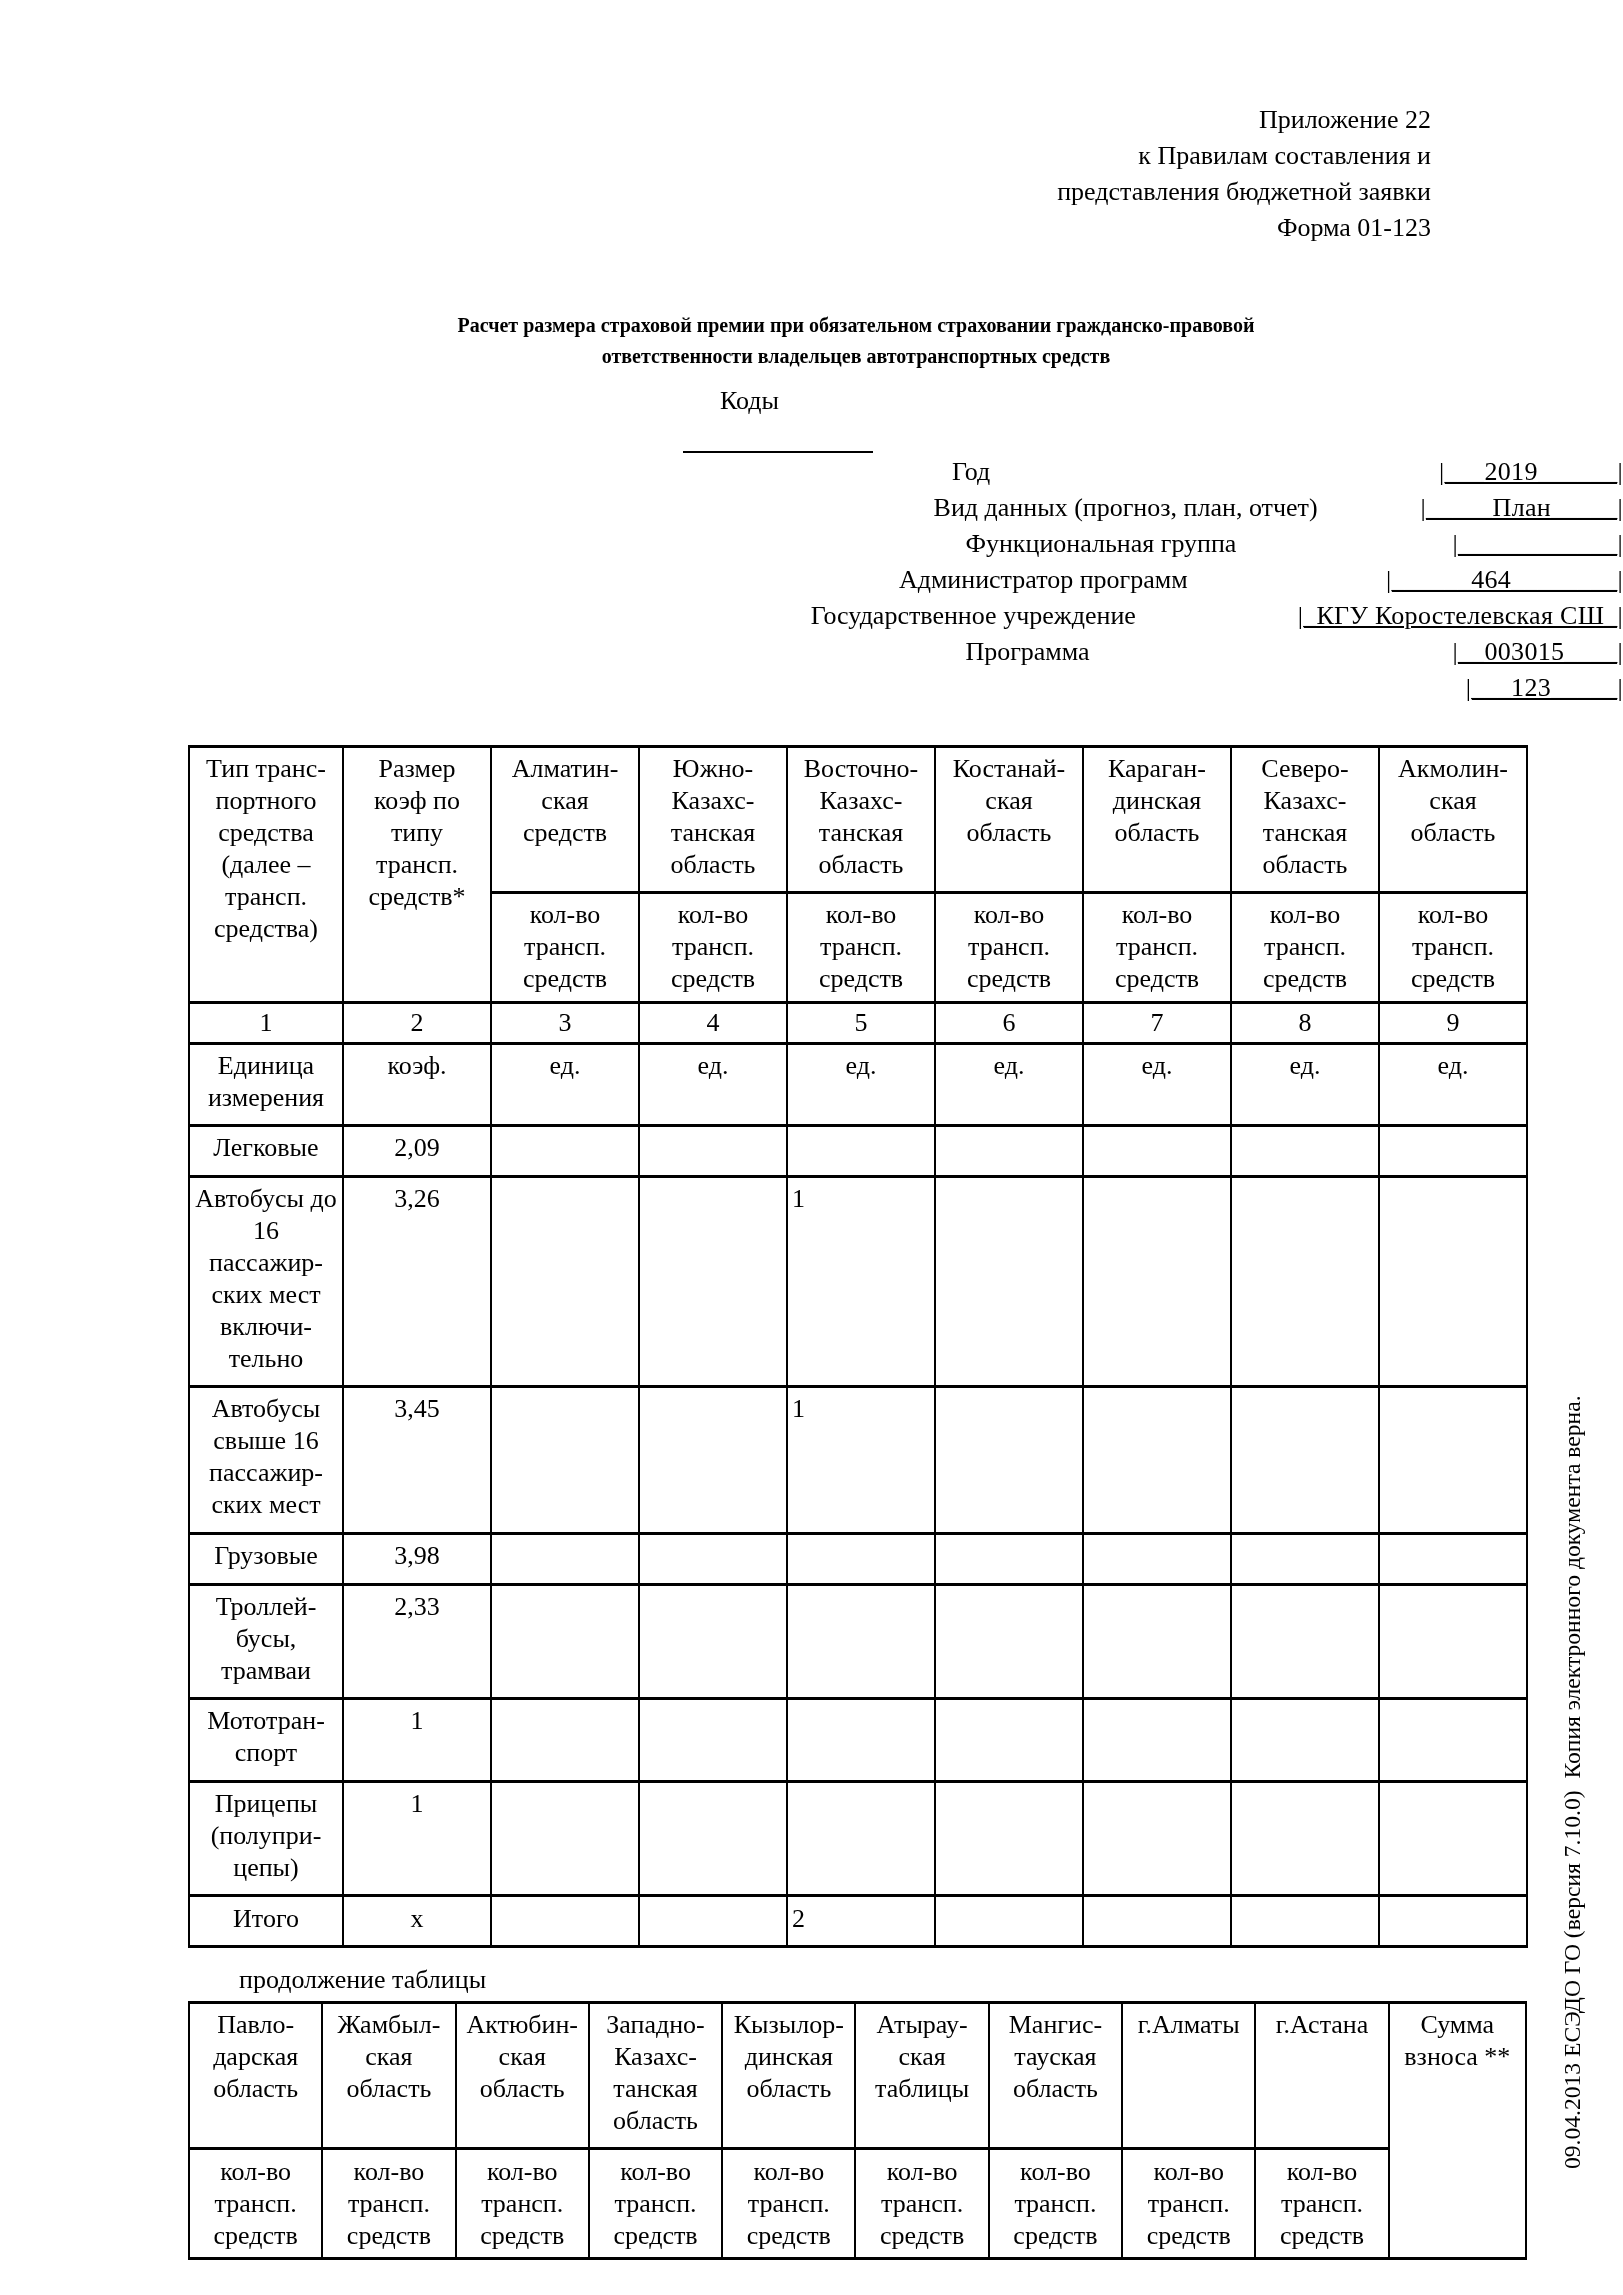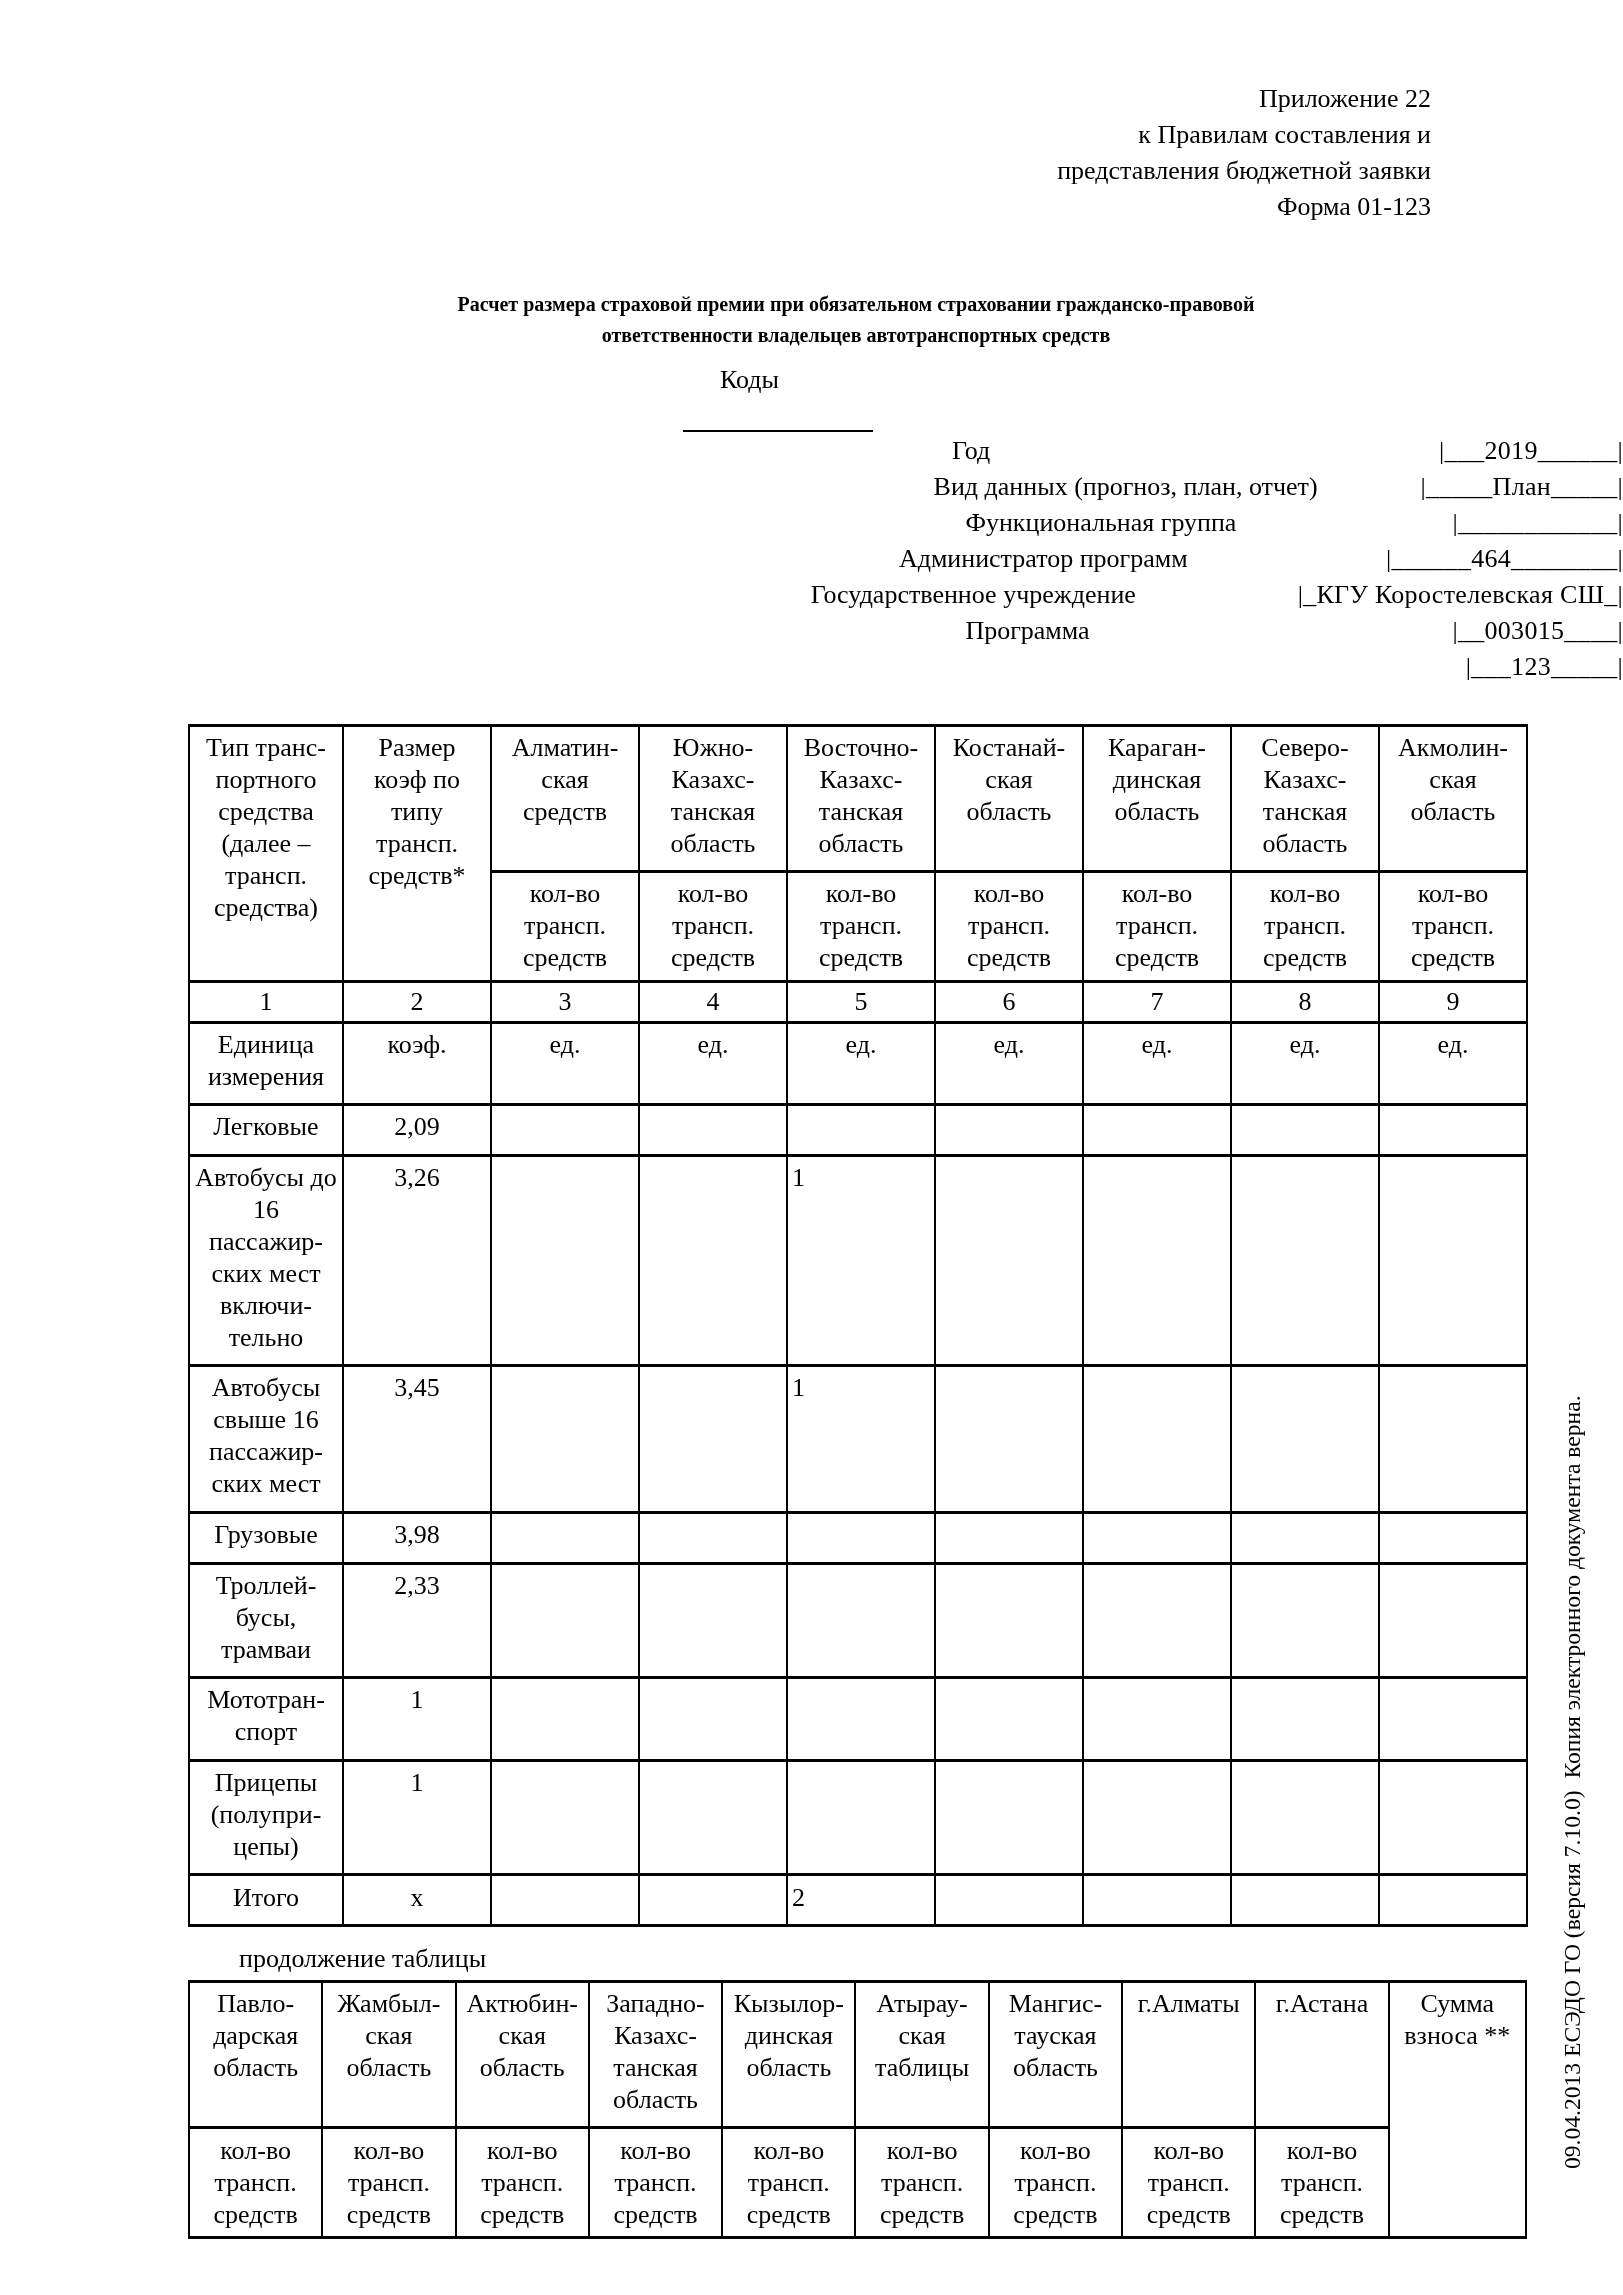--- a/index.html
+++ b/index.html
@@ -10,40 +10,40 @@
     width: 1623px;
     height: 2295px;
     background: #ffffff;
     color: #000000;
     font-size: 26px;
     line-height: 1.23;
     overflow: hidden;
   }
   
   .apx {
-    padding-top: 81px;
+    padding-top: 102px;
     margin-right: 192px;
     text-align: right;
     line-height: 1.38;
   }
   
   .title {
     margin: 64px 0 0 388px;
     width: 936px;
     text-align: center;
     font-weight: bold;
     font-size: 20px;
     line-height: 1.55;
   }
   .codes { margin: 13px 0 0 720px; }
   
   .form { margin: 19.6px 0 0 196px; }
   .frow { display: flex; align-items: baseline; height: 36px; white-space: nowrap; justify-content: flex-end; }
   .flabel { width: 487px; flex: none; }
-  .fbox { letter-spacing: 0.3px; }
+  .fbox { letter-spacing: 0.3px; text-decoration: underline; }
   .topline { margin-left: 487px; height: 17px; border-bottom: 2px solid #000; width: 190px; margin-bottom: 2.6px; }
   
   table { border-collapse: collapse; table-layout: fixed; margin-left: 188px; width: 1339px; }
   td {
     border: 2.6px solid #000;
     border-top-width: 3.9px;
     border-bottom-width: 3.9px;
     padding: 5.2px 5.2px 10.5px;
     text-align: center;
     vertical-align: top;

